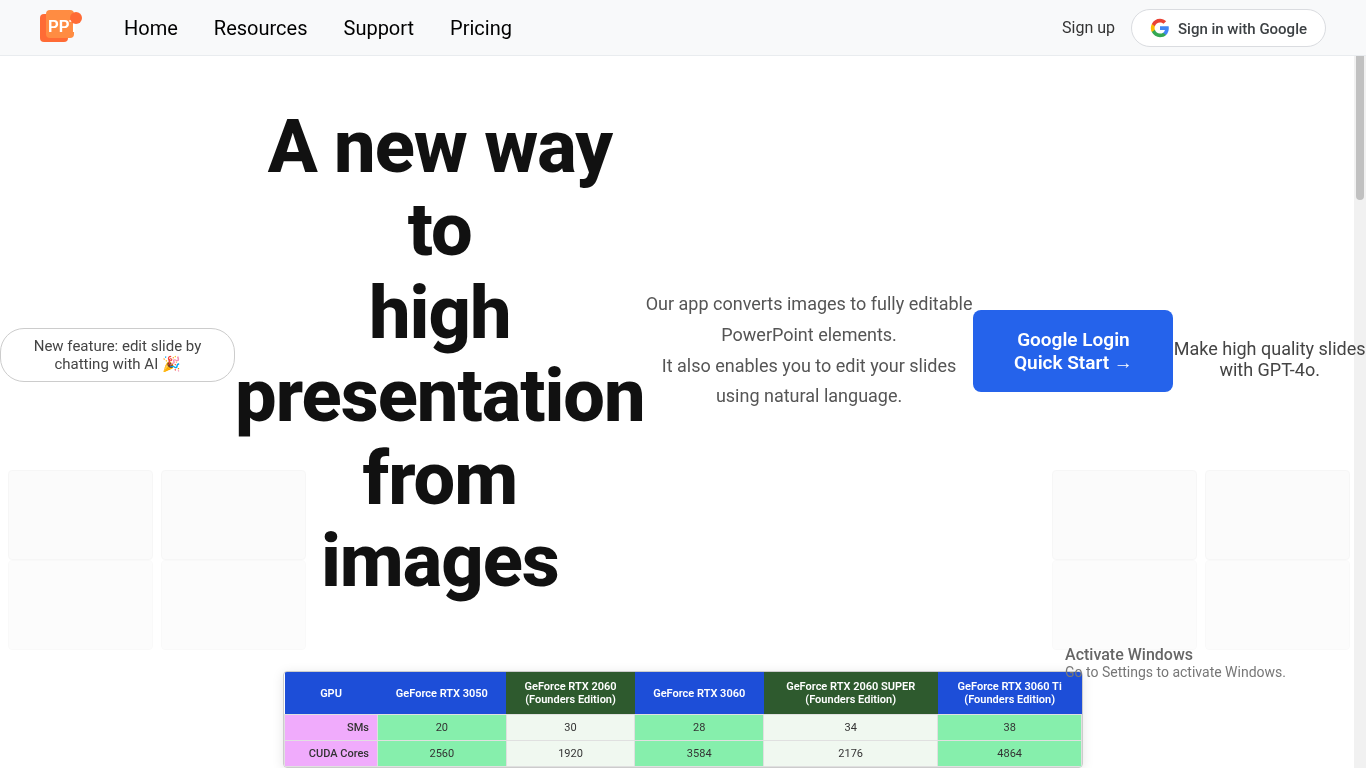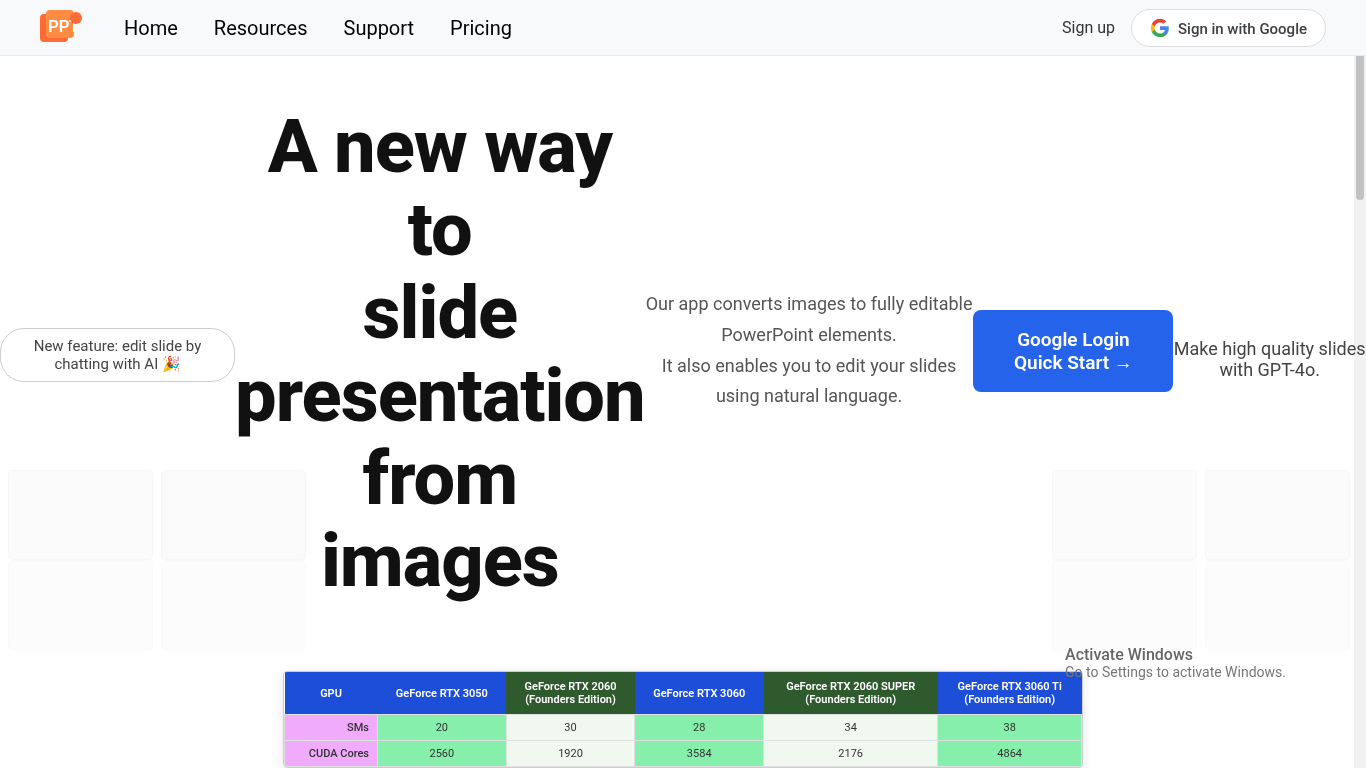--- a/index.html
+++ b/index.html
@@ -305,21 +305,21 @@
   </div>
 </nav>
 
 <section class="hero">
   <div class="feature-badge">
     <span>New feature: edit slide by chatting with AI 🎉</span>
   </div>
 
   <h1 class="hero-title">
     <span>A new way to</span><br>
-    <span>slide presentation</span><br>
+    <span>high presentation</span><br>
     <span>from images</span>
   </h1>
 
   <p class="hero-subtitle">
     <span>Our app converts images to fully editable PowerPoint elements.</span><br>
     <span>It also enables you to edit your slides using natural language.</span>
   </p>
 
   <div class="cta-buttons">
     <a href="#" class="btn-primary">

